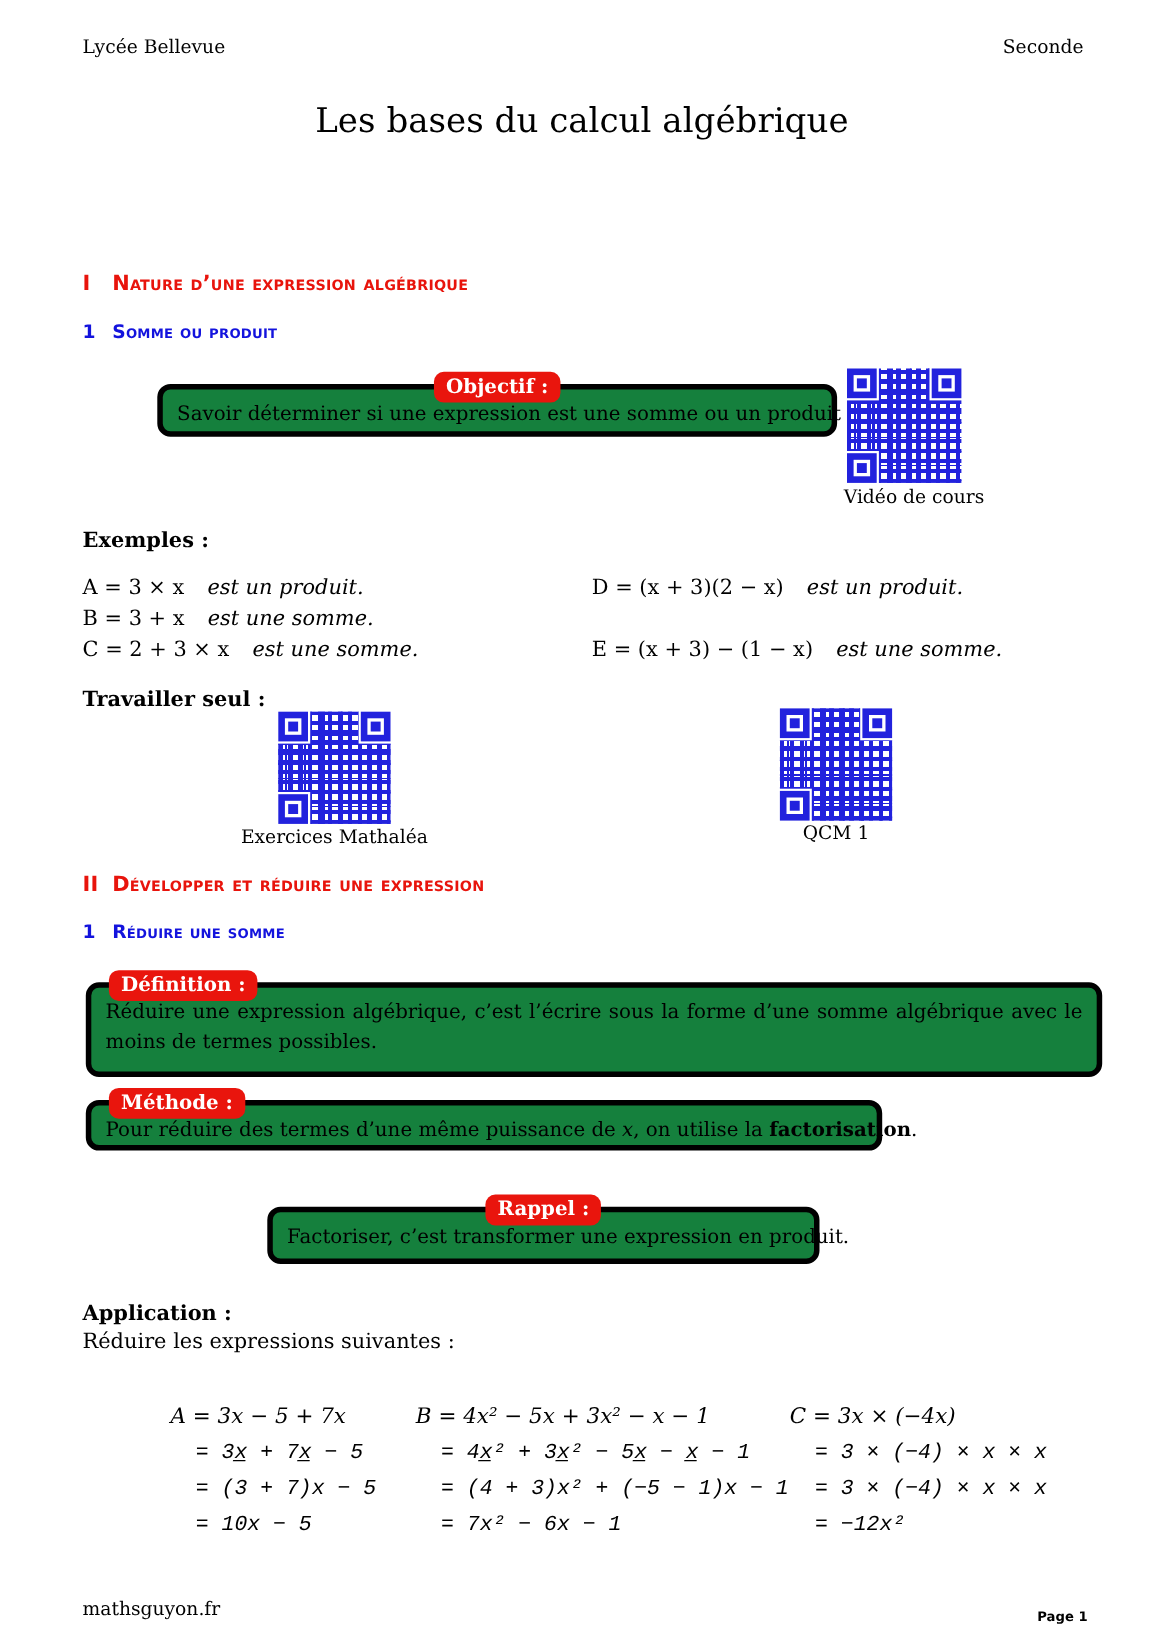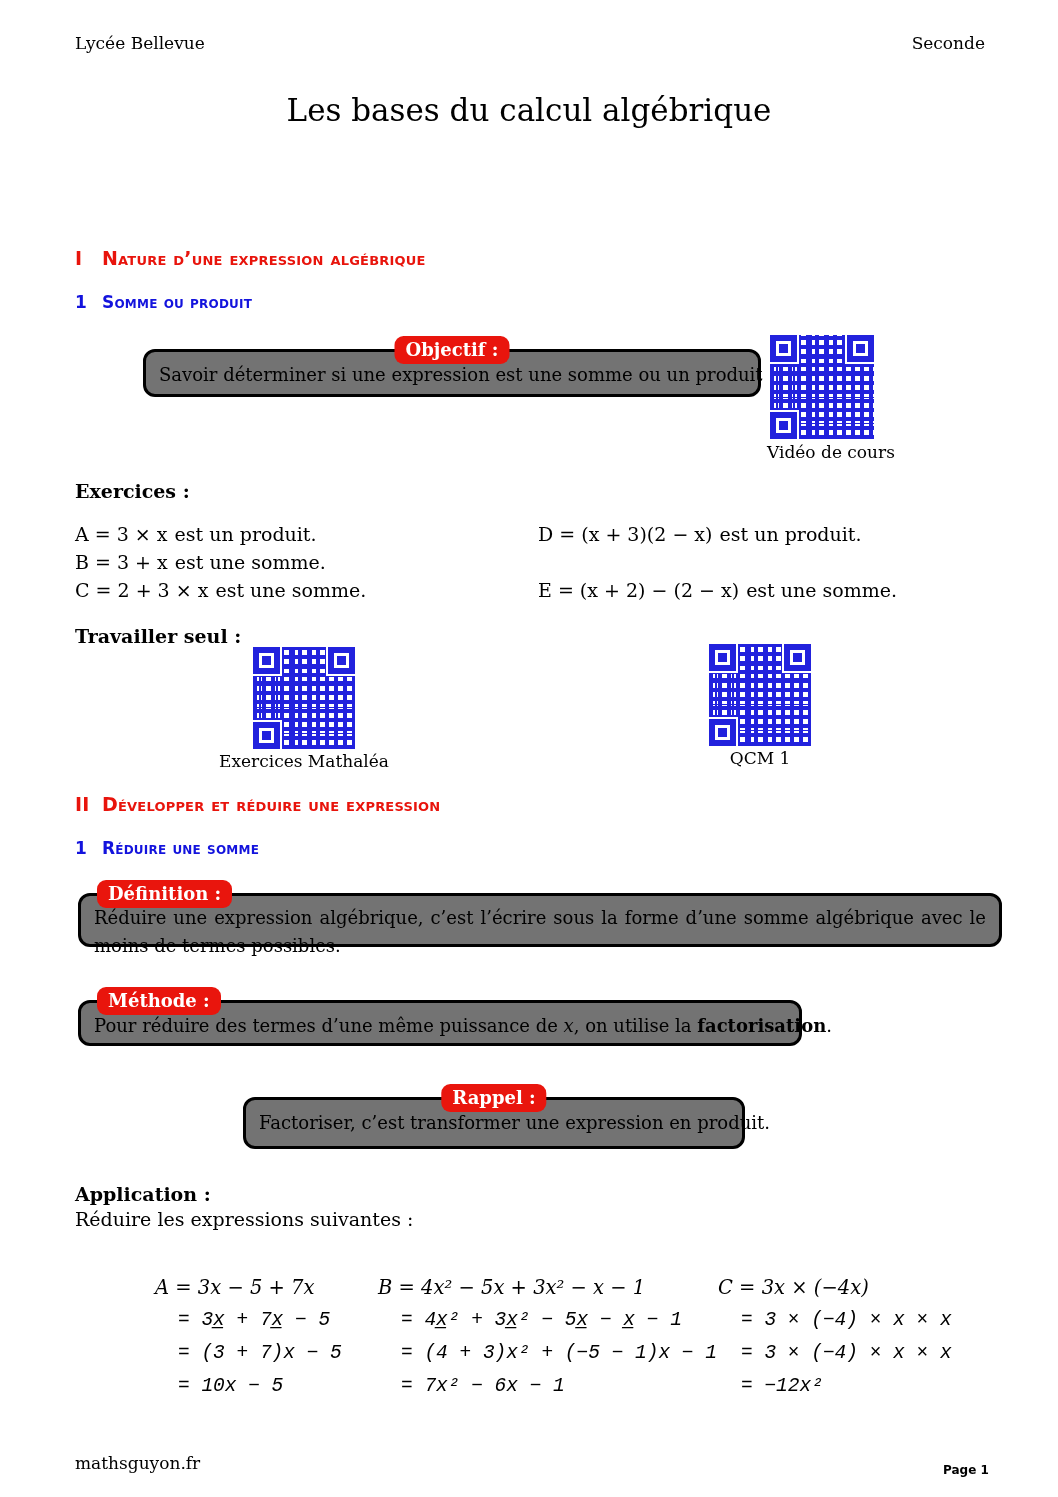--- a/index.html
+++ b/index.html
@@ -20,35 +20,35 @@
   .sec{position:absolute;display:flex;
     font-family:"DejaVu Sans","Liberation Sans",sans-serif;
     font-weight:bold;font-variant:small-caps;letter-spacing:.2px;}
   .sec .num{flex:none;width:27px;}
   .sec.red{color:#e8140c;font-size:19px;}
   .sec.blue{color:#1313dd;font-size:17px;}
   
   .bhead{position:absolute;font-weight:bold;font-size:19px;}
   .rhead{position:absolute;font-size:19px;}
   
-  .callout{position:absolute;background:#737373;border:3px solid #000000;
+  .callout{position:absolute;background:#15803d;border:5px solid #000000;
     border-radius:12px;box-sizing:border-box;}
   .badge{position:absolute;top:-16px;background:#e9150d;color:#fff;
     font-weight:bold;font-size:18px;line-height:24px;padding:2px 11px;
     border-radius:9px;white-space:nowrap;z-index:2;}
   .badge.center{left:50%;transform:translateX(-50%);}
   .badge.left{left:16px;}
   .callout .content{padding:8px 13px;font-size:18px;line-height:28px;}
   .callout .content.one{padding-top:9px;white-space:nowrap;}
   .callout .content.just{text-align:justify;}
   .it{font-style:italic;}
   
   .ex{position:absolute;font-size:19px;white-space:nowrap;}
   .ex .math{}
-  .ex .rm{margin-left:7px;}
+  .ex .rm{margin-left:21px;font-style:italic;}
   .calc{position:absolute;font-size:19.5px;font-style:italic;
     line-height:33px;white-space:nowrap;}
   .calc div+div{margin-left:23px;font-family:Liberation Mono, monospace;}
   
   .qr{position:absolute;--qr:#2222dd;
     background:
       repeating-linear-gradient(0deg,var(--qr) 0 4px,transparent 4px 9px),
       repeating-linear-gradient(90deg,var(--qr) 0 4px,transparent 4px 9px),
       repeating-linear-gradient(0deg,transparent 0 2px,var(--qr) 2px 3px,transparent 3px 13px),
       repeating-linear-gradient(90deg,transparent 0 6px,var(--qr) 6px 8px,transparent 8px 17px);
@@ -82,36 +82,36 @@
   <div class="content one">Savoir déterminer si une expression est une somme ou un produit</div>
 </div>
 
 <div class="qr" style="left:770px;top:335px;width:104px;height:104px">
   <span class="finder tl"></span>
   <span class="finder tr"></span>
   <span class="finder bl"></span>
 </div>
 <div class="qr-caption" style="left:767px;top:442px">Vidéo de cours</div>
 
-<div class="bhead" style="left:75px;top:480px">Exercices :</div>
+<div class="bhead" style="left:75px;top:480px">Exemples :</div>
 
 <div class="ex" style="left:75px;top:523px">
   <span class="math">A = 3 × x</span><span class="rm">est un produit.</span>
 </div>
 <div class="ex" style="left:75px;top:551px">
   <span class="math">B = 3 + x</span><span class="rm">est une somme.</span>
 </div>
 <div class="ex" style="left:75px;top:579px">
   <span class="math">C = 2 + 3 × x</span><span class="rm">est une somme.</span>
 </div>
 <div class="ex" style="left:538px;top:523px">
   <span class="math">D = (x + 3)(2 − x)</span><span class="rm">est un produit.</span>
 </div>
 <div class="ex" style="left:538px;top:579px">
-  <span class="math">E = (x + 2) − (2 − x)</span><span class="rm">est une somme.</span>
+  <span class="math">E = (x + 3) − (1 − x)</span><span class="rm">est une somme.</span>
 </div>
 
 <div class="bhead" style="left:75px;top:625px">Travailler seul :</div>
 
 <div class="qr" style="left:253px;top:647px;width:102px;height:102px">
   <span class="finder tl"></span>
   <span class="finder tr"></span>
   <span class="finder bl"></span>
 </div>
 <div class="qr-caption tc" style="left:219px;top:751px;width:170px">Exercices Mathaléa</div>
@@ -125,21 +125,21 @@
 
 <div class="sec red" style="left:75px;top:793px">
   <span class="num">II</span>
   <span>Développer et réduire une expression</span>
 </div>
 <div class="sec blue" style="left:75px;top:838px">
   <span class="num">1</span>
   <span>Réduire une somme</span>
 </div>
 
-<div class="callout" style="left:78px;top:893px;width:924px;height:54px">
+<div class="callout" style="left:78px;top:893px;width:924px;height:86px">
   <div class="badge left">Définition :</div>
   <div class="content just">Réduire une expression algébrique, c’est l’écrire sous la forme d’une somme algébrique avec le moins de termes possibles.</div>
 </div>
 
 <div class="callout" style="left:78px;top:1000px;width:724px;height:46px">
   <div class="badge left">Méthode :</div>
   <div class="content one">
     <span>Pour réduire des termes d’une même puissance de </span><span class="it">x</span><span>, on utilise la </span><b>factorisation</b><span>.</span>
   </div>
 </div>

